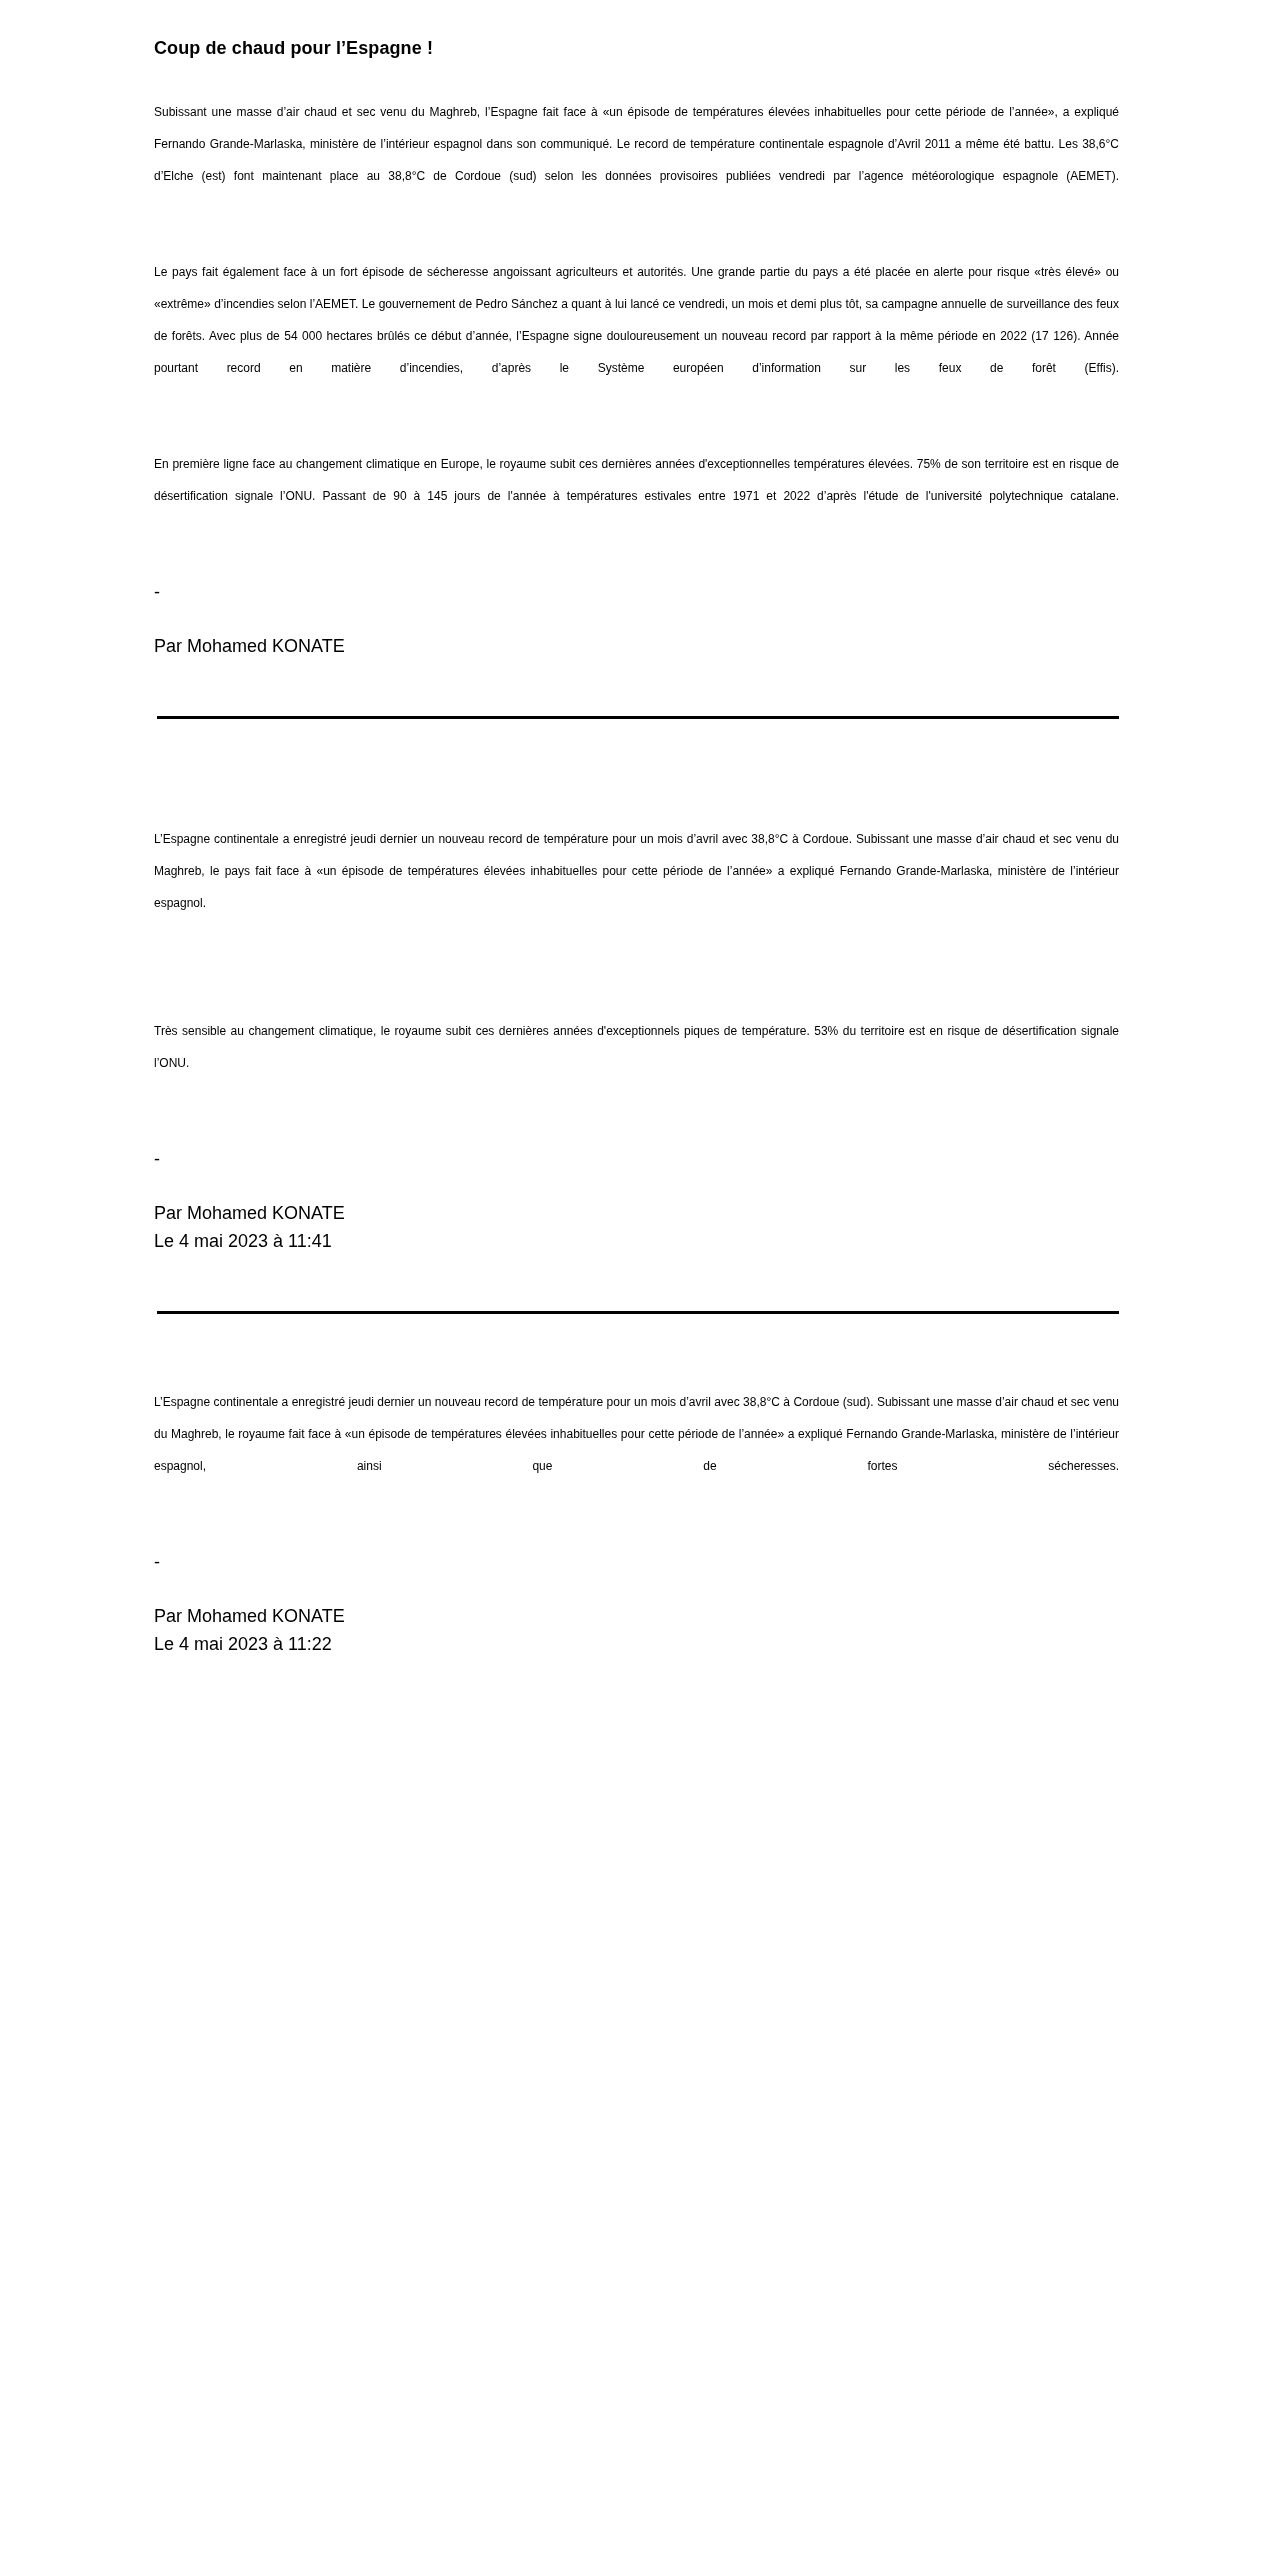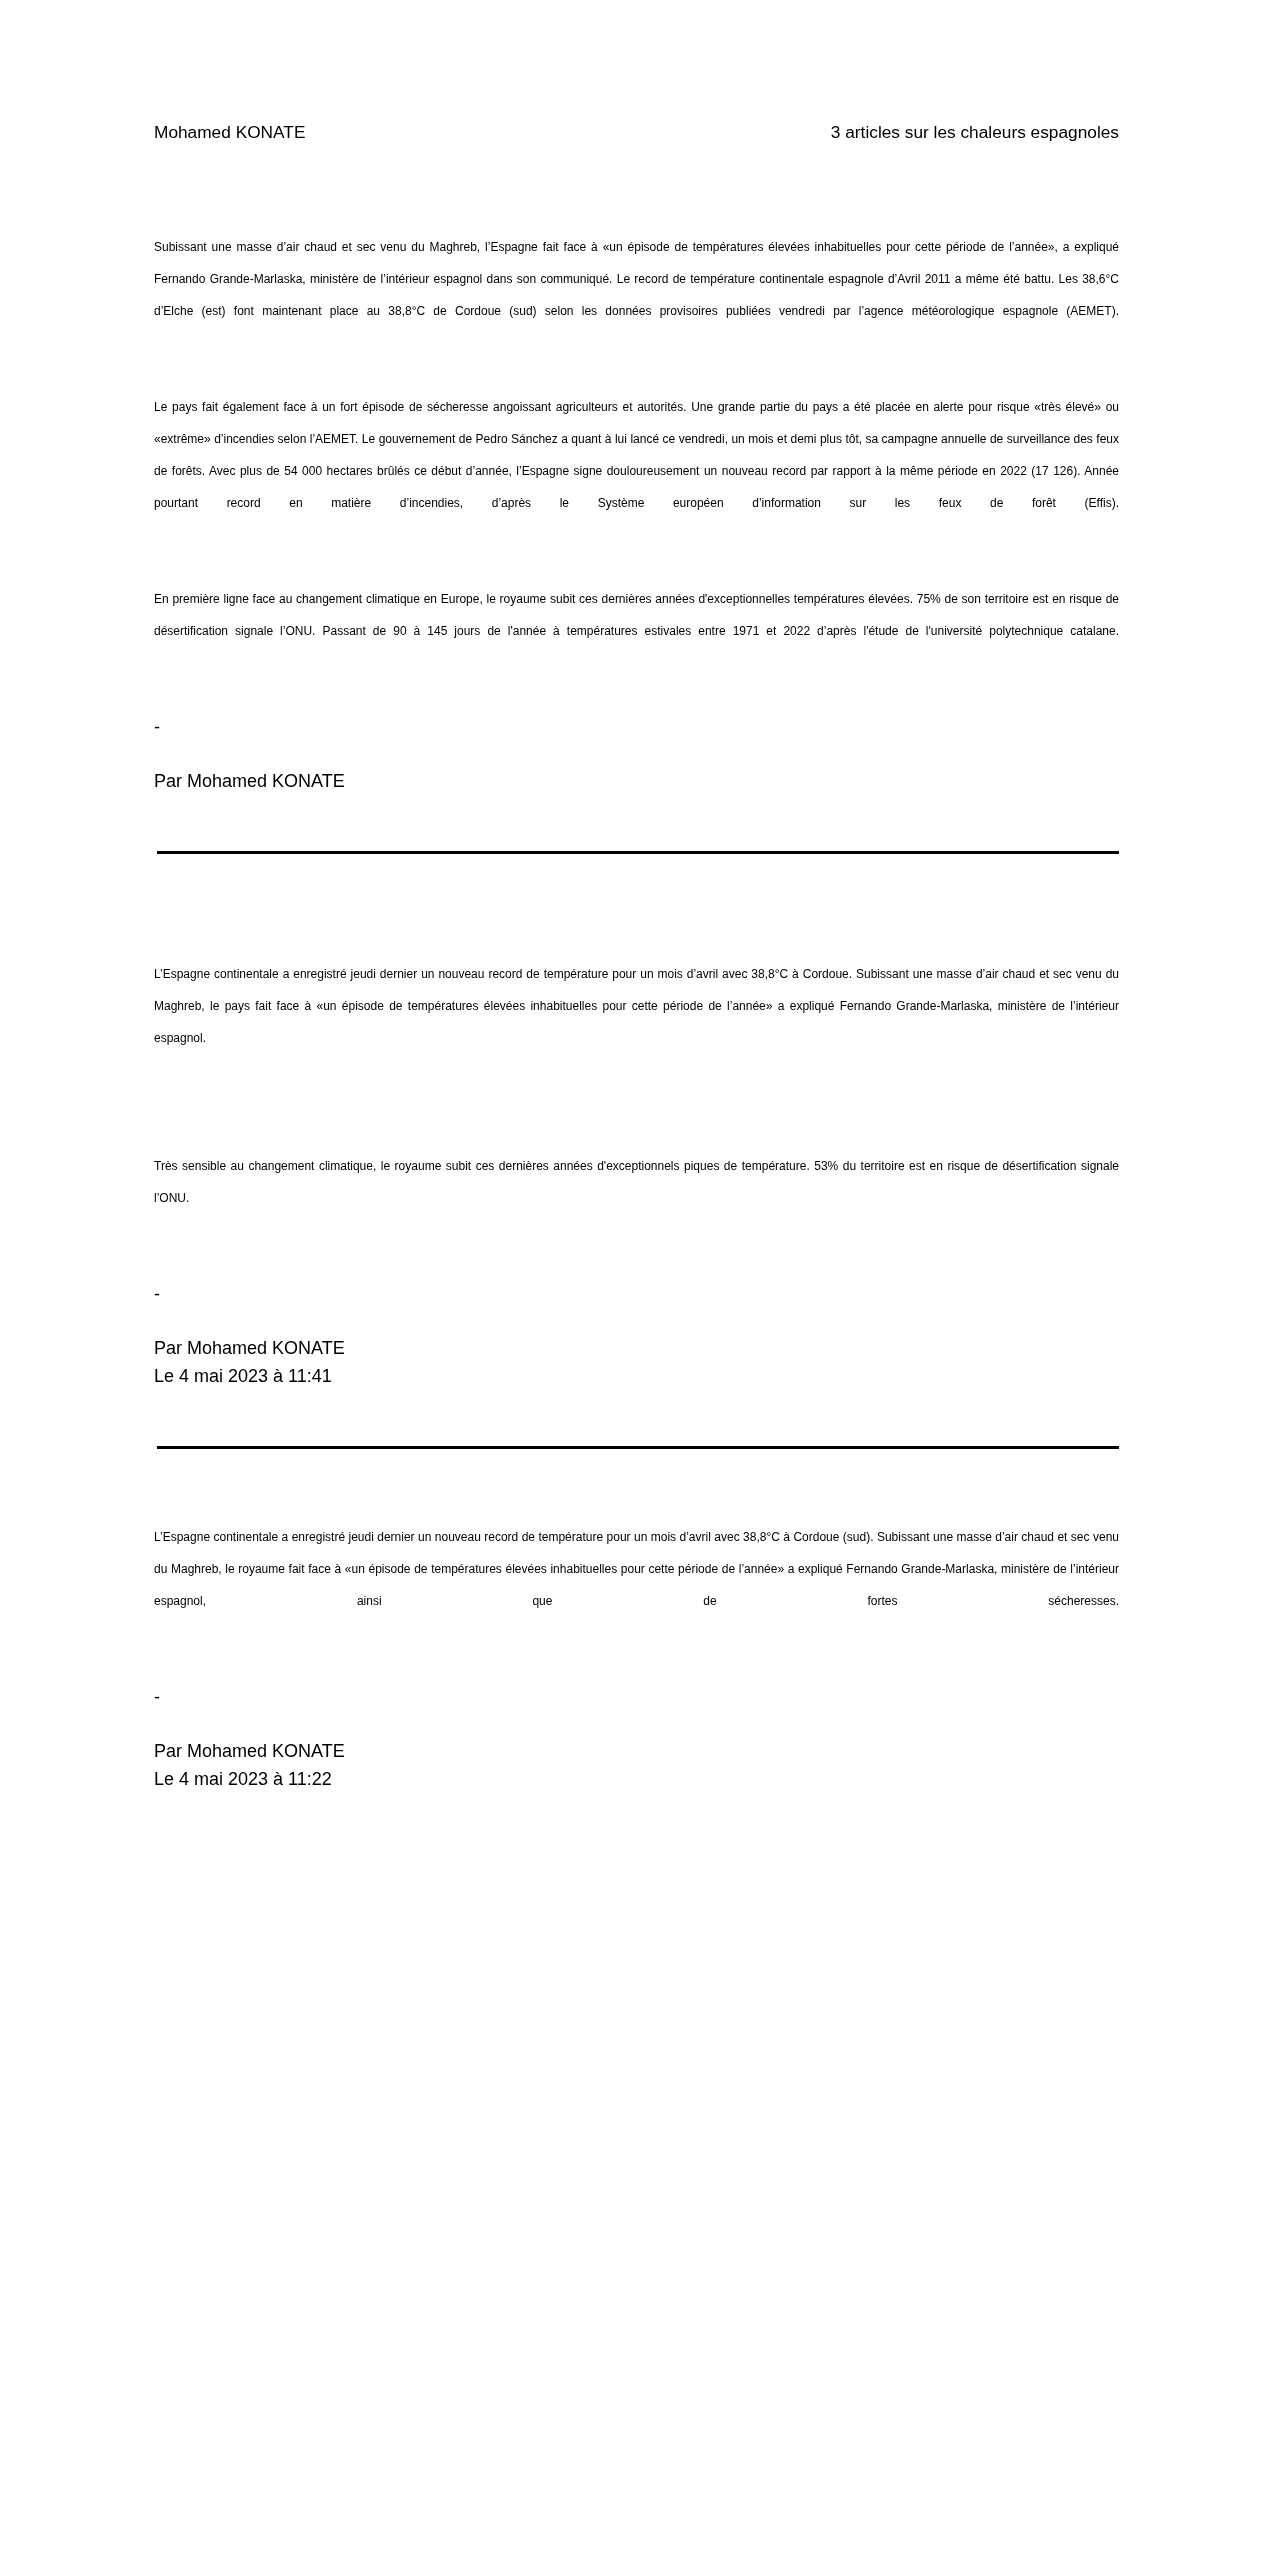--- a/index.html
+++ b/index.html
@@ -108,29 +108,26 @@
   .sp-48 { height: 32px; }
   .sp-84 { height: 56px; }
   .sp-108 { height: 72px; }
 </style>
 </head>
 <body>
 
 <div class="page">
   <div class="sheet">
 
-    <div class="doc-header">
-      <span class="hdr-left">Mohamed KONATE</span>
-      <span class="hdr-right">3 articles sur les chaleurs espagnoles</span>
-    </div>
 
     <div class="sp-48"></div>
 
     <div class="article">
 
+      <h2 class="article-title">Coup de chaud pour l’Espagne !</h2>
 
       <div class="sp-48"></div>
 
       <p class="para">Subissant une masse d’air chaud et sec venu du Maghreb, l’Espagne fait face à «un épisode de températures élevées inhabituelles pour cette période de l’année», a expliqué Fernando Grande-Marlaska, ministère de l’intérieur espagnol dans son communiqué. Le record de température continentale espagnole d’Avril 2011 a même été battu. Les 38,6°C d’Elche (est) font maintenant place au 38,8°C de Cordoue (sud) selon les données provisoires publiées vendredi par l’agence météorologique espagnole (AEMET).</p>
 
       <div class="sp-48"></div>
 
       <p class="para">Le pays fait également face à un fort épisode de sécheresse angoissant agriculteurs et autorités. Une grande partie du pays a été placée en alerte pour risque «très élevé» ou «extrême» d’incendies selon l’AEMET. Le gouvernement de Pedro Sánchez a quant à lui lancé ce vendredi, un mois et demi plus tôt, sa campagne annuelle de surveillance des feux de forêts. Avec plus de 54 000 hectares brûlés ce début d’année, l’Espagne signe douloureusement un nouveau record par rapport à la même période en 2022 (17 126). Année pourtant record en matière d’incendies, d’après le Système européen d’information sur les feux de forêt (Effis).</p>
 
       <div class="sp-48"></div>

